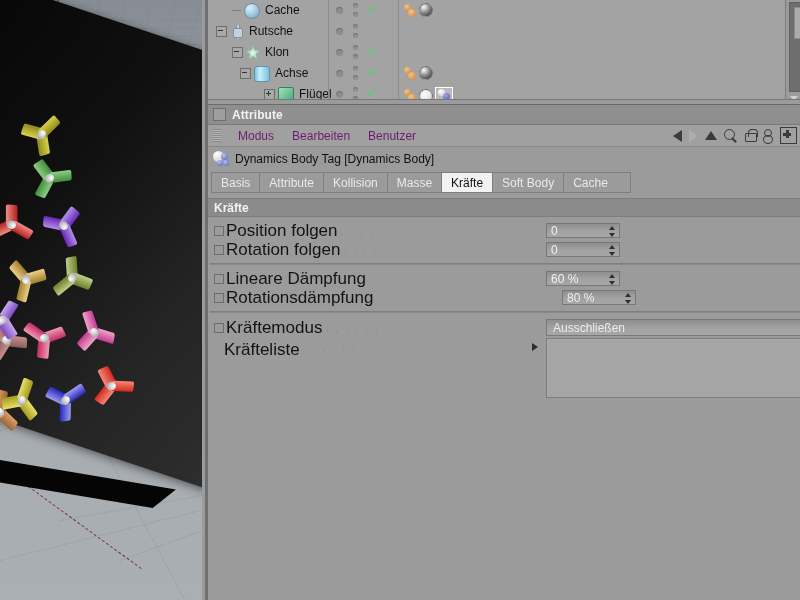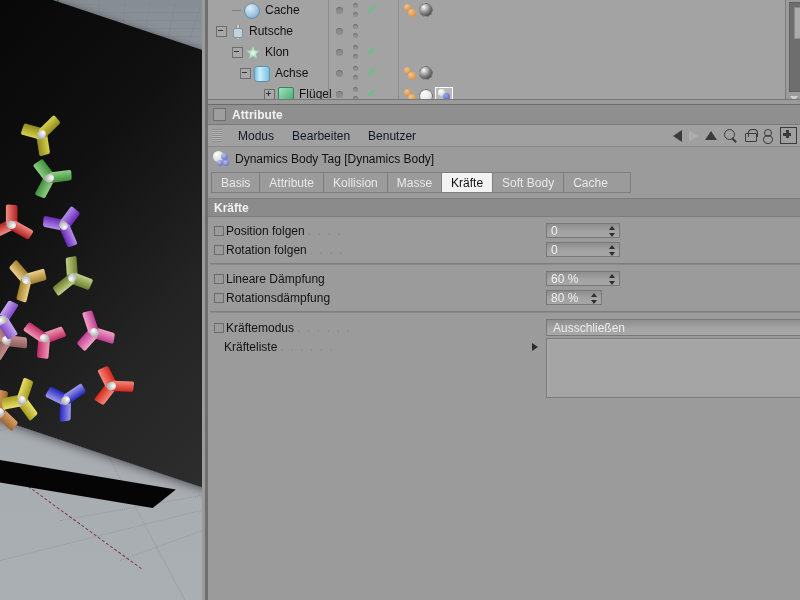--- a/index.html
+++ b/index.html
@@ -177,21 +177,21 @@
 
   #attr-menubar{
     height:21px;background:#a0a0a0;border-bottom:1px solid #888;
     display:flex;align-items:center;position:relative;
   }
   #menu-grip{
     width:10px;height:13px;margin:0 7px 0 4px;flex:none;
     background:repeating-linear-gradient(0deg,#8b8b8b 0 1px,#b4b4b4 1px 2px),
                repeating-linear-gradient(90deg,#8b8b8b 0 1px,#b4b4b4 1px 2px);
   }
-  .menuitem{color:#0f172a;font-size:12px;padding:0 9px;cursor:default;}
+  .menuitem{color:#701a75;font-size:12px;padding:0 9px;cursor:default;}
   #menu-right{position:absolute;right:4px;top:0;height:21px;display:flex;align-items:center;gap:7px;}
   .tri-left{width:0;height:0;border-top:6px solid transparent;border-bottom:6px solid transparent;border-right:9px solid #3b3b3b;}
   .tri-right-dim{width:0;height:0;border-top:6px solid transparent;border-bottom:6px solid transparent;border-left:9px solid #adadad;}
   .tri-up{width:0;height:0;border-left:6px solid transparent;border-right:6px solid transparent;border-bottom:9px solid #3b3b3b;}
   .ic-search{width:13px;height:13px;position:relative;}
   .ic-search:before{content:"";position:absolute;left:0;top:0;width:9px;height:9px;border:1.6px solid #3b3b3b;border-radius:50%;}
   .ic-search:after{content:"";position:absolute;left:8px;top:8px;width:6px;height:1.8px;background:#3b3b3b;transform:rotate(45deg);transform-origin:left center;}
   .ic-lock{width:12px;height:13px;position:relative;}
   .ic-lock:before{content:"";position:absolute;left:1px;bottom:0;width:10px;height:7px;border:1.5px solid #3b3b3b;border-radius:1px;}
   .ic-lock:after{content:"";position:absolute;left:4px;top:0;width:8px;height:7px;border:1.5px solid #3b3b3b;border-bottom:0;border-radius:4px 4px 0 0;}
@@ -228,21 +228,21 @@
     margin-top:5px;height:17px;background:#8b8b8b;border-top:1px solid #7d7d7d;border-bottom:1px solid #7d7d7d;
     display:flex;align-items:center;padding-left:6px;
     font-weight:bold;font-size:12px;color:#f2f2f2;
   }
 
   .param-block{padding-top:4px;}
   .param-row{height:19px;display:flex;align-items:center;padding-left:6px;}
   .pbox{
     width:8px;height:8px;border:1px solid #6d6d6d;background:#9b9b9b;margin-right:2px;flex:none;
   }
-  .plabel{font-size:12px;color:#131313;white-space:nowrap;}
+  .plabel{font-size:17px;color:#131313;white-space:nowrap;}
   .pdots{
     flex:none;color:#8a8a8a;font-size:12px;letter-spacing:1.6px;overflow:hidden;white-space:nowrap;
     margin-left:3px;
   }
   .field{
     position:relative;height:15px;border:1px solid #777;
     background:linear-gradient(to bottom,#8e8e8e,#a2a2a2 55%,#a6a6a6);
     display:flex;align-items:center;box-sizing:border-box;
   }
   .field .fval{font-size:12px;color:#f0f0f0;padding-left:4px;}
@@ -606,21 +606,21 @@
             <span class="pdots"></span>
             <span class="field" style="position:absolute;left:338px;width:74px;">
               <span class="fval">60 %</span>
               <span class="spin"></span>
             </span>
           </div>
           <div class="param-row">
             <span class="pbox"></span>
             <span class="plabel">Rotationsdämpfung</span>
             <span class="pdots"></span>
-            <span class="field" style="position:absolute;left:338px;width:56px;">
+            <span class="field" style="position:absolute;left:354px;width:74px;">
               <span class="fval">80 %</span>
               <span class="spin"></span>
             </span>
           </div>
         </div>
         <div class="hsep"></div>
         <div class="param-row" style="position:relative;height:21px">
           <span class="pbox"></span>
           <span class="plabel">Kräftemodus</span>
           <span class="pdots">. . . . . .</span>

